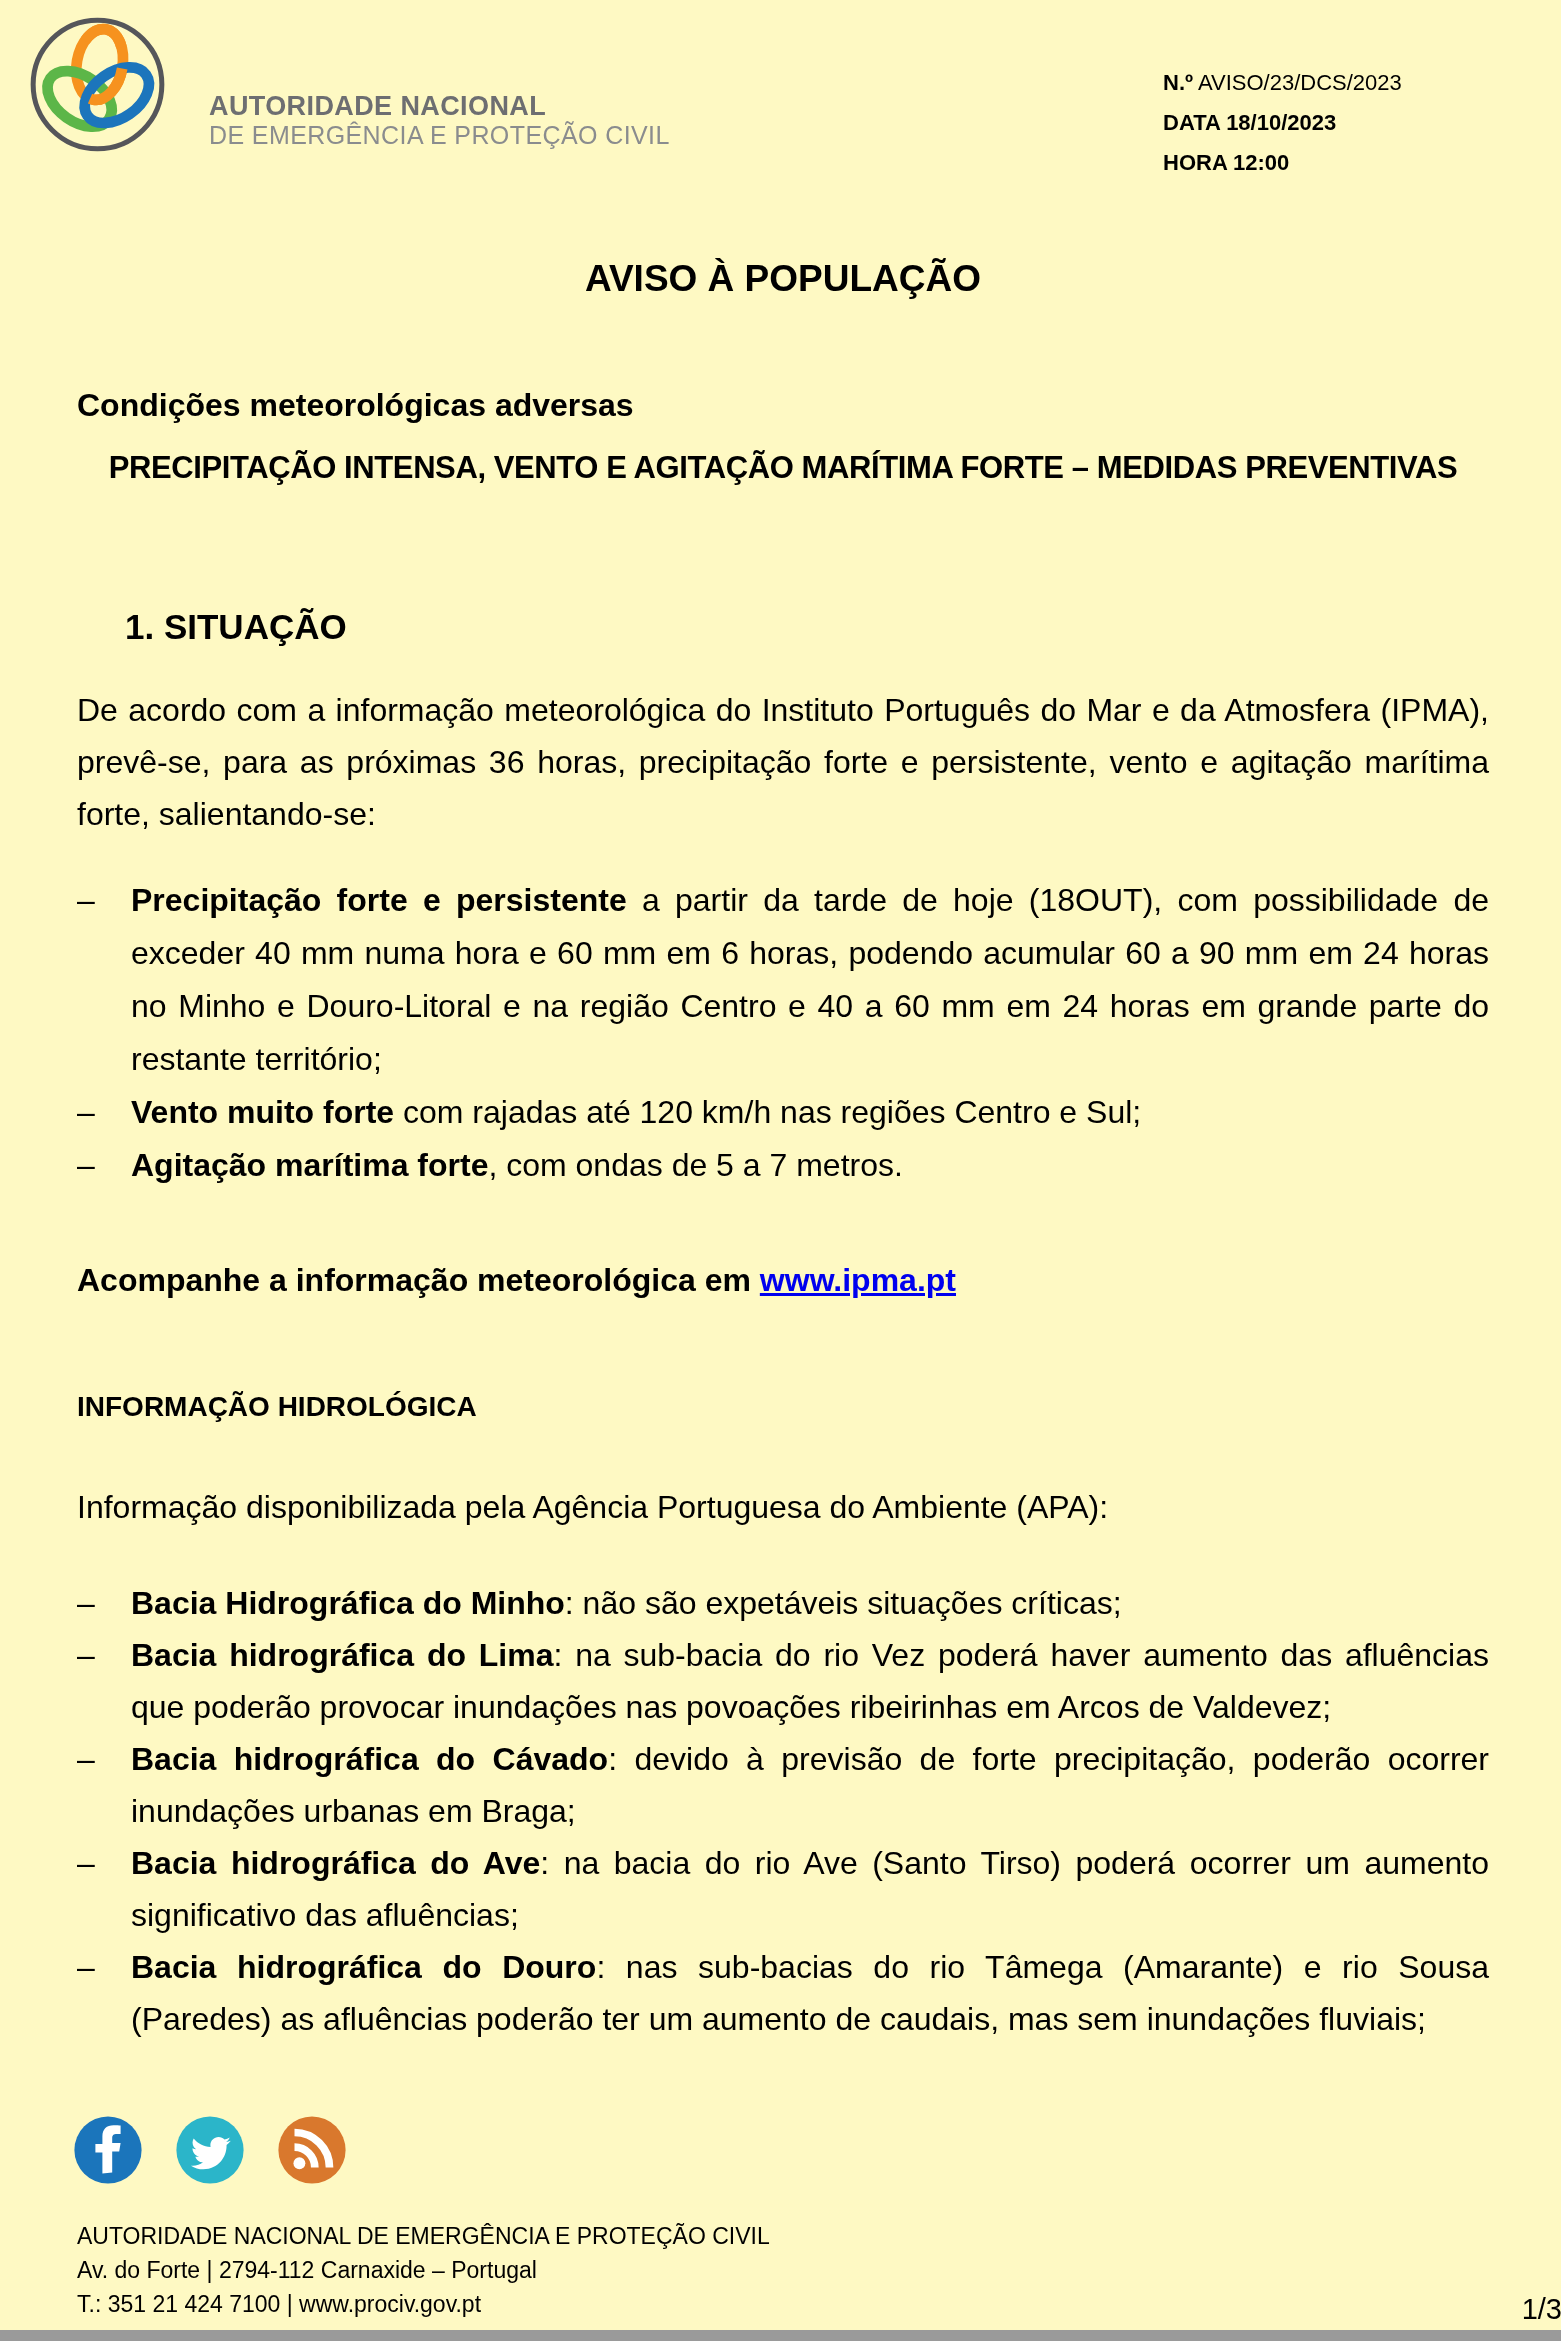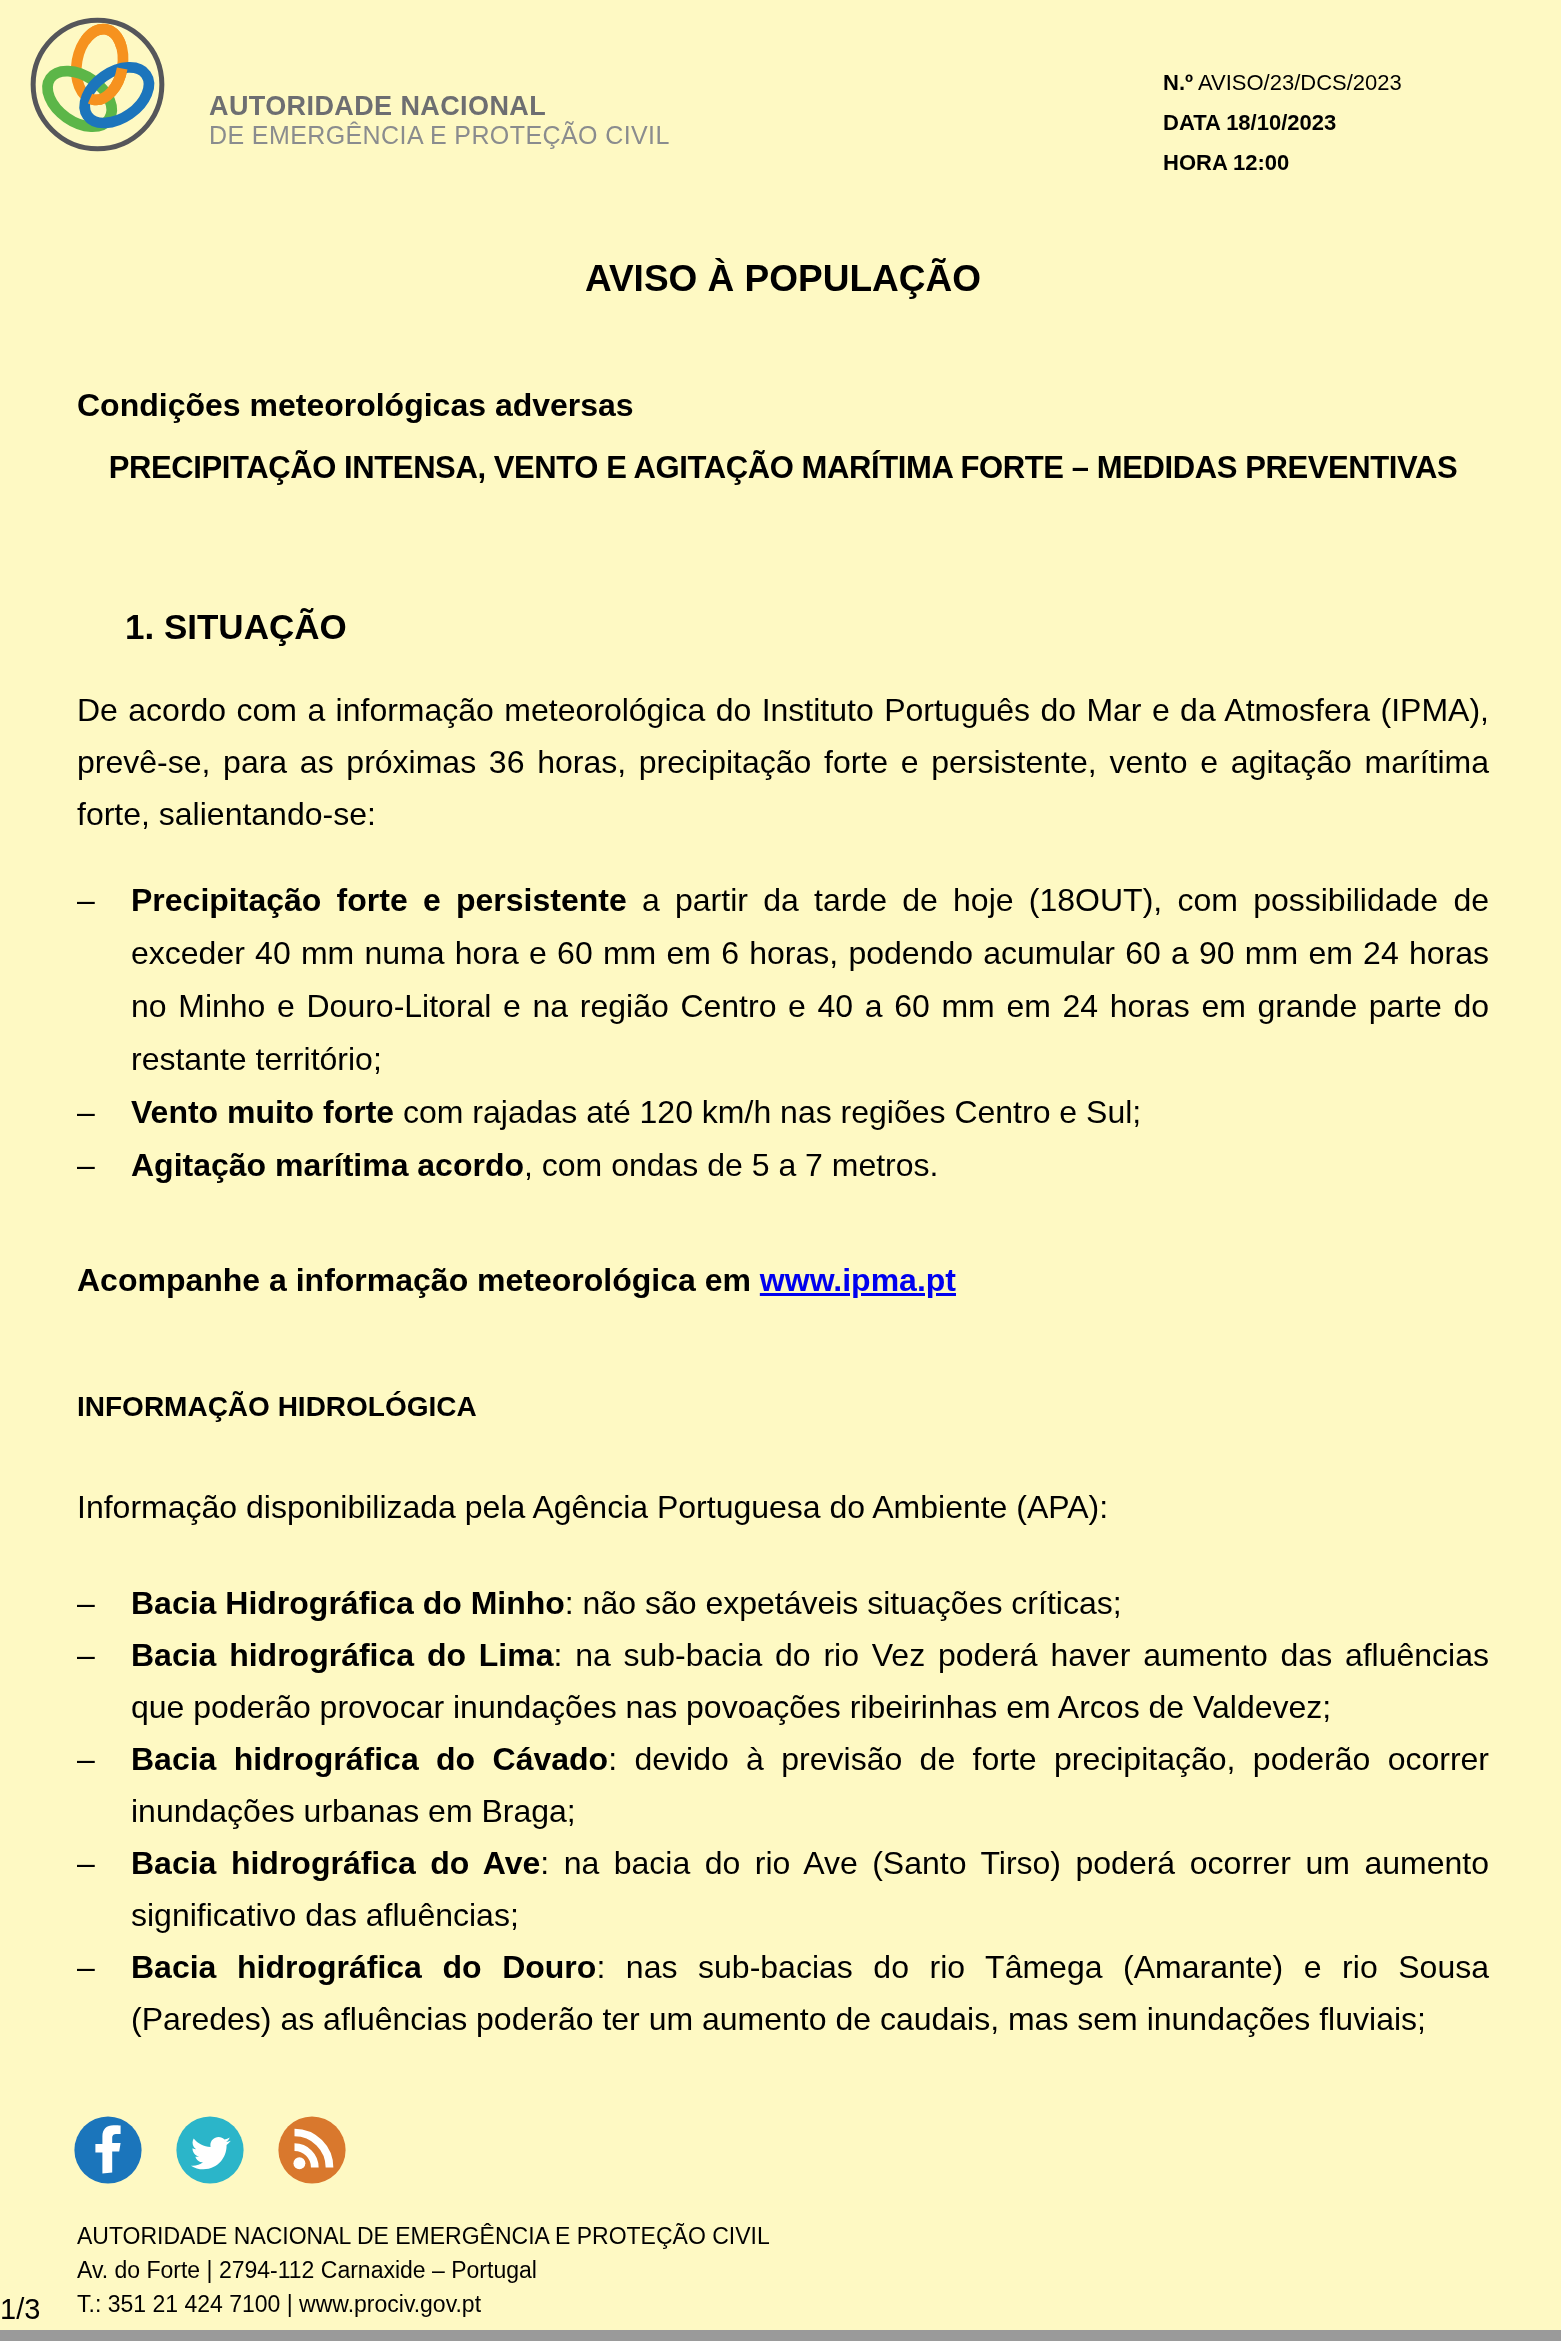--- a/index.html
+++ b/index.html
@@ -36,21 +36,21 @@
   .list .txt { flex:1 1 auto; font-size:32px; line-height:53px; text-align:justify; }
   .hydro-list .dash, .hydro-list .txt { line-height:52px; }
   .acompanhe { top:1262px; font-size:32px; font-weight:bold; }
   .acompanhe a { color:#0000ee; text-decoration:underline; }
   .h-hidro { top:1391px; font-size:28px; }
   .apa-intro { top:1489px; font-size:32px; }
   
   .social { position:absolute; left:73px; top:2115px; display:flex; gap:32px; }
   .social .icon { width:70px; height:70px; display:block; }
   .footer-text { position:absolute; left:77px; top:2219px; font-size:23px; line-height:34px; }
-  .page-num { position:absolute; left:0; right:0; top:2293px; text-align:left; font-size:29px; }
+  .page-num { position:absolute; left:0; right:0; top:2293px; text-align:right; font-size:29px; }
 </style>
 </head>
 <body>
 
 <div class="page">
 
   <div class="logo-wrap">
     <svg class="logo-svg" viewBox="0 0 200 200" aria-hidden="true">
       <circle cx="100" cy="100" r="90" fill="none" stroke-width="7" stroke="#55565a"></circle>
       <ellipse cx="103" cy="72" rx="32" ry="50" fill="none" stroke-width="15" transform="rotate(10 103 72)" stroke="#f6921e"></ellipse>
@@ -84,21 +84,21 @@
         <span class="txt"><b>Precipitação forte e persistente</b><span> a partir da tarde de hoje (18OUT), com possibilidade de exceder 40 mm numa hora e 60 mm em 6 horas, podendo acumular 60 a 90 mm em 24 horas no Minho e Douro-Litoral e na região Centro e 40 a 60 mm em 24 horas em grande parte do restante território;</span></span>
       </li>
 
       <li>
         <span class="dash">–</span>
         <span class="txt"><b>Vento muito forte</b><span> com rajadas até 120 km/h nas regiões Centro e Sul;</span></span>
       </li>
 
       <li>
         <span class="dash">–</span>
-        <span class="txt"><b>Agitação marítima acordo</b><span>, com ondas de 5 a 7 metros.</span></span>
+        <span class="txt"><b>Agitação marítima forte</b><span>, com ondas de 5 a 7 metros.</span></span>
       </li>
     </ul>
 
   <div class="blk acompanhe">
     <span>Acompanhe a informação meteorológica em </span><a href="#">www.ipma.pt</a>
   </div>
 
   <div class="blk h1 h-hidro">INFORMAÇÃO HIDROLÓGICA</div>
   <div class="blk apa-intro">Informação disponibilizada pela Agência Portuguesa do Ambiente (APA):</div>
 

